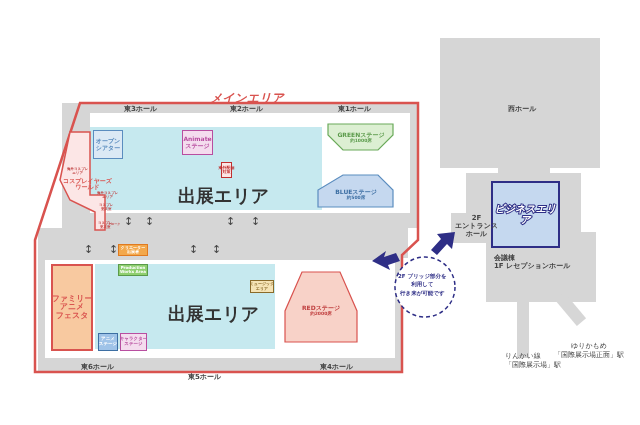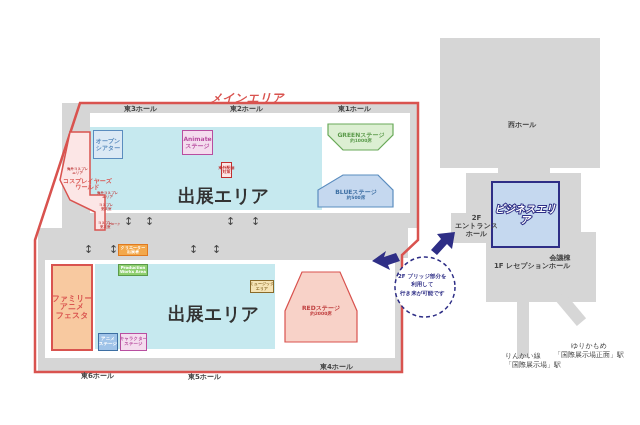--- a/index.html
+++ b/index.html
@@ -11,37 +11,37 @@
   .exh{position:absolute;background:#c6e9ef;}
   .exh-lbl{position:absolute;font-size:18px;font-weight:bold;color:#333;white-space:nowrap;}
   .box{position:absolute;display:flex;align-items:center;justify-content:center;text-align:center;font-weight:bold;line-height:1.05;box-sizing:border-box;}
   .arrow-v{position:absolute;width:6px;height:14px;font-size:11px;line-height:14px;color:#444;text-align:center;}
   svg{position:absolute;left:0;top:0;}
 </style>
 </head>
 <body>
 
 <div class="abs gray" style="left:440px;top:38px;width:160px;height:130px;"></div>
-<div class="lbl" style="left:508px;top:120px;">西ホール</div>
+<div class="lbl" style="left:508px;top:104px;">西ホール</div>
 <div class="abs gray" style="left:498px;top:167px;width:52px;height:10px;"></div>
 
 <div class="abs gray" style="left:466px;top:173px;width:115px;height:60px;"></div>
 <div class="abs gray" style="left:486px;top:232px;width:110px;height:70px;"></div>
 <div class="abs gray" style="left:451px;top:213px;width:40px;height:30px;"></div>
 <div class="abs gray" style="left:517px;top:300px;width:12px;height:58px;"></div>
 <div class="abs gray" style="left:555px;top:300px;width:12px;height:34px;transform:rotate(-40deg);transform-origin:top left;"></div>
 
 <div class="box" style="left:491px;top:181px;width:69px;height:67px;background:#c5d8ef;border:2px solid #2e2e86;color:#fff;font-size:10px;-webkit-text-stroke:2px #2e2e86;paint-order:stroke fill;">
   <span style="color:#fff;font-style:italic;">ビジネスエリア</span>
 </div>
 
 <div class="lbl" style="left:455px;top:214px;white-space:pre;text-align:center;line-height:1.15;">2F
 エントランス
 ホール</div>
-<div class="lbl" style="left:494px;top:254px;white-space:pre;text-align:right;line-height:1.2;">会議棟
+<div class="lbl" style="left:494px;top:254px;white-space:pre;text-align:left;line-height:1.2;">会議棟
 1F レセプションホール</div>
 <div class="lbl" style="left:554px;top:342px;white-space:pre;text-align:center;line-height:1.3;font-weight:normal;">ゆりかもめ
 「国際展示場正面」駅</div>
 <div class="lbl" style="left:505px;top:352px;white-space:pre;text-align:left;line-height:1.3;font-weight:normal;">りんかい線
 「国際展示場」駅</div>
 
 <div class="abs gray" style="left:62px;top:103px;width:356px;height:125px;"></div>
 <div class="abs gray" style="left:38px;top:228px;width:370px;height:30px;"></div>
 <div class="abs gray" style="left:38px;top:256px;width:365px;height:115px;"></div>
 <div class="abs white" style="left:90px;top:113px;width:320px;height:100px;"></div>
@@ -59,21 +59,21 @@
   <polygon points="343,175 378,175 393,190 393,207 318,207 318,190" fill="#c5d8ef" stroke="#5b8dbf" stroke-width="1.2"></polygon>
   <polygon points="302,272 340,272 357,311 357,342 285,342 285,311" fill="#f8d2c8" stroke="#d9534f" stroke-width="1.2"></polygon>
   <circle cx="425" cy="287" r="30" fill="#fff" stroke="#2e2e86" stroke-width="1.5" stroke-dasharray="4,3"></circle>
   <polygon points="372,261 386,251 384,257 396,253 400,261 388,265 390,270" fill="#2e2e86"></polygon>
   <polygon points="455,232 452,249 447,244 437,255 431,250 441,239 437,234" fill="#2e2e86"></polygon>
 </svg>
 
 <div class="lbl" style="left:124px;top:104px;">東3ホール</div>
 <div class="lbl" style="left:230px;top:104px;">東2ホール</div>
 <div class="lbl" style="left:338px;top:104px;">東1ホール</div>
-<div class="lbl" style="left:81px;top:362px;margin-top:9px;">東6ホール</div>
+<div class="lbl" style="left:81px;top:362px;">東6ホール</div>
 <div class="lbl" style="left:188px;top:372px;">東5ホール</div>
 <div class="lbl" style="left:296px;top:362px;margin-left:24px;">東4ホール</div>
 
 <div class="lbl" style="left:210px;top:90px;font-size:12px;color:#d9534f;font-style:italic;">メインエリア</div>
 
 <div class="box" style="left:93px;top:130px;width:30px;height:29px;background:#dbe9f5;border:1.5px solid #5b8dbf;color:#5b8dbf;font-size:6px;white-space:pre;">
   <span>オープン
 シアター</span>
 </div>
 <div class="box" style="left:182px;top:130px;width:31px;height:25px;background:#f4dcee;border:1.5px solid #b84ea0;color:#b84ea0;font-size:6px;white-space:pre;">

